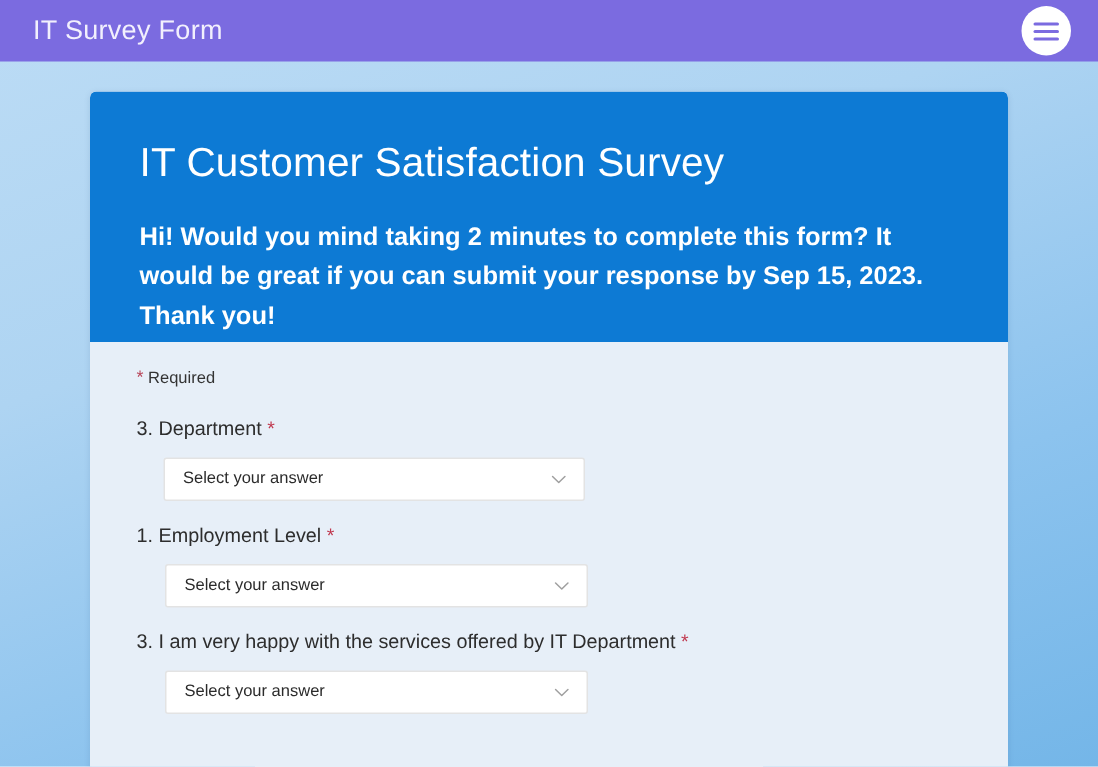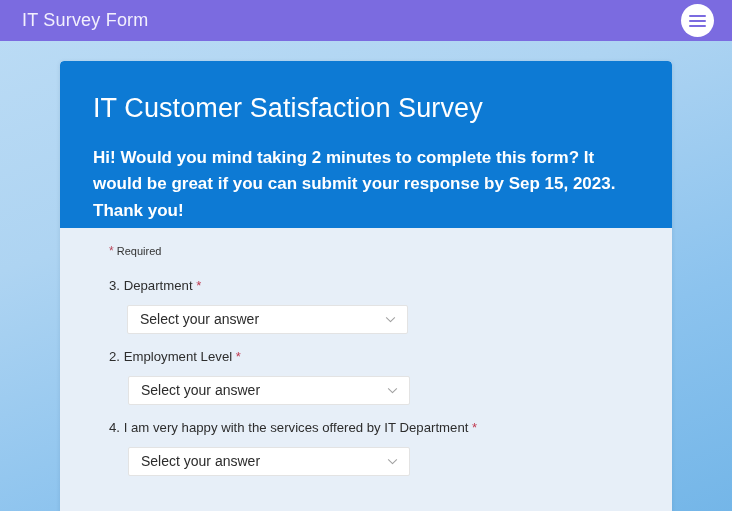--- a/index.html
+++ b/index.html
@@ -89,21 +89,21 @@
     color: #ffffff;
     font-size: 17px;
     font-weight: 700;
     line-height: 1.55;
     max-width: 546px;
   }
 
   
   .card-body {
     background: #e7eff8;
-    padding: 16px 33px 0 47px;
+    padding: 16px 33px 0 29px;
     height: 283px;
   }
 
   .required-note {
     font-size: 11px;
     color: #333333;
     margin-bottom: 19px;
     padding-left: 2px;
   }
   .req-star { color: #b8475b; font-size: 12px; }
@@ -132,21 +132,21 @@
     border-radius: 2px;
     display: flex;
     align-items: center;
     justify-content: space-between;
     padding: 0 11px 0 12px;
     cursor: pointer;
   }
   .select-wrap.wide { width: 282px; margin-left: 21px; }
 
   .select-value {
-    font-size: 14px;
+    font-size: 11px;
     color: #2b2b2b;
   }
   .chevron {
     width: 11px;
     height: 11px;
     flex: none;
     opacity: 0.62;
   }
   .chevron svg { display: block; }
 </style>
@@ -186,36 +186,36 @@
         <span class="chevron">
           <svg viewBox="0 0 12 12" width="11" height="11">
             <path d="M1.5 4 L6 8.4 L10.5 4" fill="none" stroke="#666" stroke-width="1.1" stroke-linecap="round" stroke-linejoin="round"></path>
           </svg>
         </span>
       </div>
     </div>
 
     <div class="question-block">
       <div class="question-label">
-        <span>2. Employment Level</span>
+        <span>1. Employment Level</span>
         <span class="req-star">*</span>
       </div>
       <div class="select-wrap wide">
         <span class="select-value">Select your answer</span>
         <span class="chevron">
           <svg viewBox="0 0 12 12" width="11" height="11">
             <path d="M1.5 4 L6 8.4 L10.5 4" fill="none" stroke="#666" stroke-width="1.1" stroke-linecap="round" stroke-linejoin="round"></path>
           </svg>
         </span>
       </div>
     </div>
 
     <div class="question-block">
       <div class="question-label">
-        <span>4. I am very happy with the services offered by IT Department</span>
+        <span>3. I am very happy with the services offered by IT Department</span>
         <span class="req-star">*</span>
       </div>
       <div class="select-wrap wide">
         <span class="select-value">Select your answer</span>
         <span class="chevron">
           <svg viewBox="0 0 12 12" width="11" height="11">
             <path d="M1.5 4 L6 8.4 L10.5 4" fill="none" stroke="#666" stroke-width="1.1" stroke-linecap="round" stroke-linejoin="round"></path>
           </svg>
         </span>
       </div>

